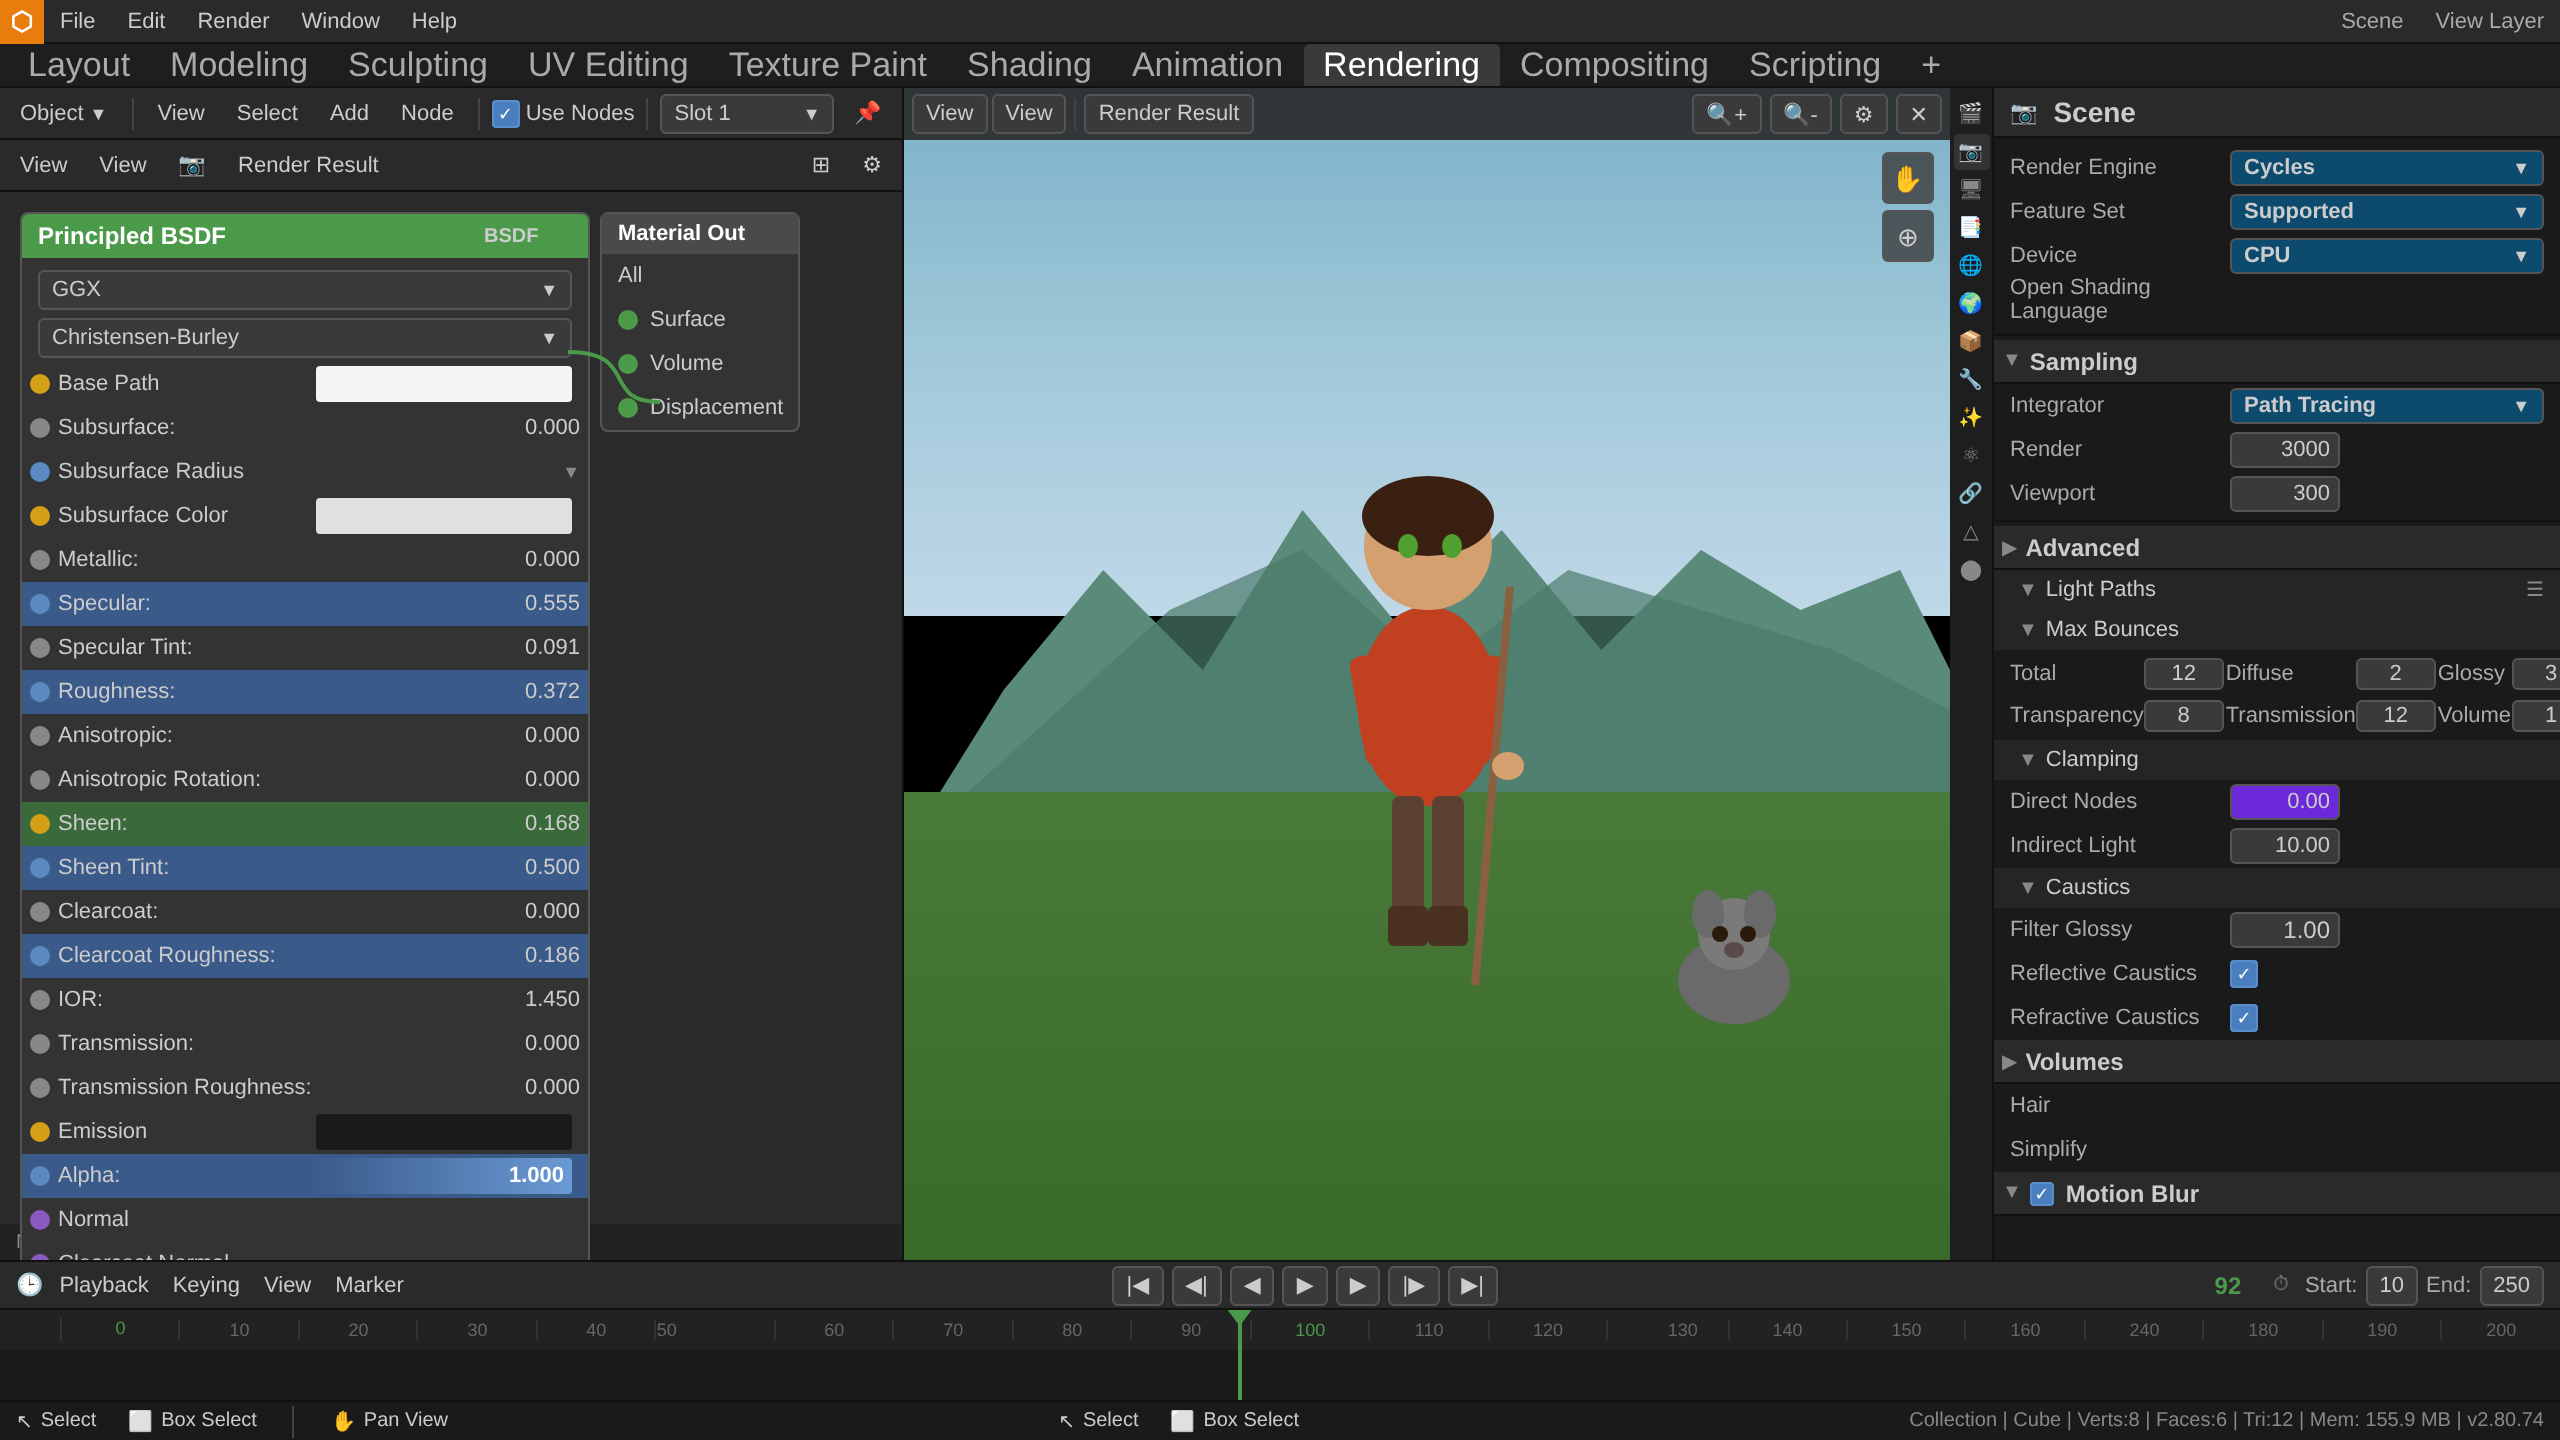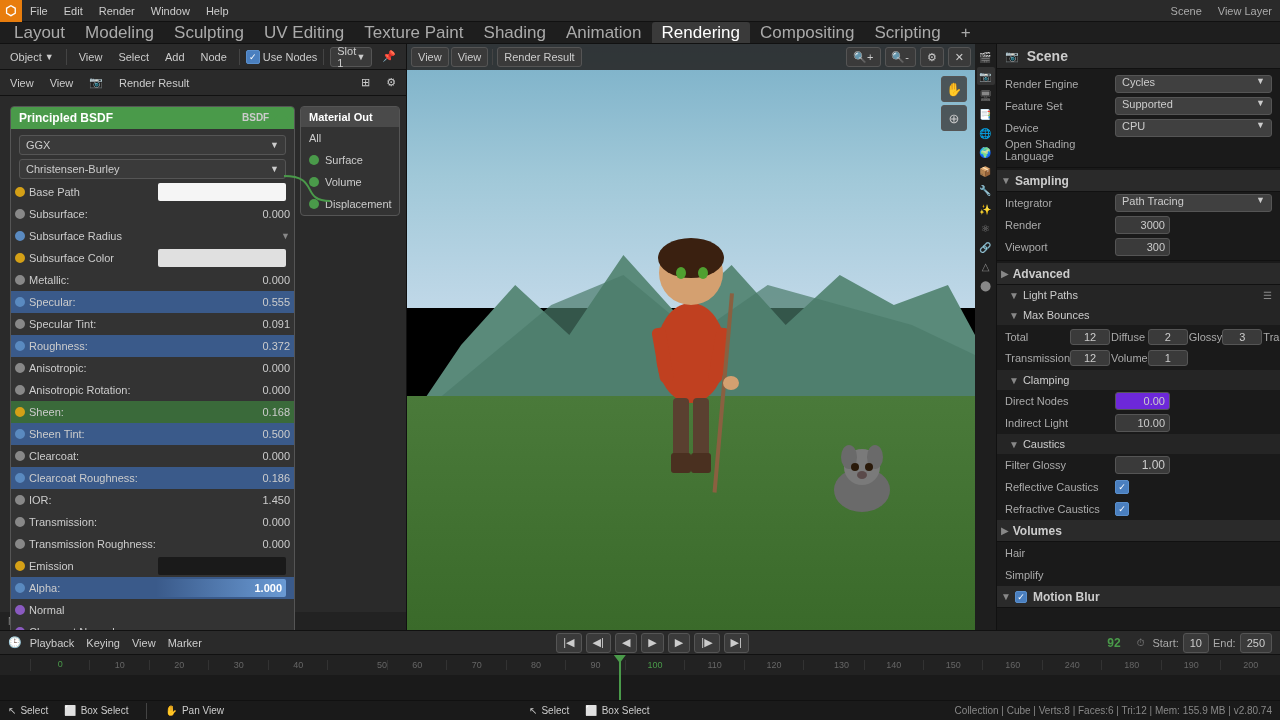--- a/index.html
+++ b/index.html
@@ -71,21 +71,21 @@
 
     
     .main-area {
       display: flex;
       flex: 1;
       overflow: hidden;
     }
 
     
     .left-panel {
-      width: 407px;
+      width: 452px;
       display: flex;
       flex-direction: column;
       background: #252525;
       flex-shrink: 0;
       border-right: 1px solid #111;
     }
 
     .node-toolbar {
       height: 26px;
       background: #2a2a2a;
@@ -418,29 +418,31 @@
       padding: 0 8px;
     }
     .render-field-label {
       width: 110px;
       color: #aaa;
       font-size: 11px;
     }
     .render-field-value {
       flex: 1;
       height: 18px;
-      background: #404040;
+      background: #0c4a6e;
       border: 1px solid #555;
       border-radius: 3px;
       color: #ccc;
       font-size: 11px;
       display: flex;
+      align-items: center;
       padding: 0 6px;
       justify-content: space-between;
       cursor: pointer;
+      font-weight: bold;
     }
 
     .section-divider {
       height: 1px;
       background: #111;
       margin: 2px 0;
     }
 
     .collapsible-header {
       display: flex;
@@ -468,21 +470,21 @@
       background: #252525;
     }
     .sub-section-title {
       font-size: 11px;
       color: #ccc;
     }
 
     
     .bounces-grid {
       display: grid;
-      grid-template-columns: 1fr 1fr 1fr 1fr;
+      grid-template-columns: 1fr 1fr 1fr;
       padding: 2px 8px;
       gap: 1px;
     }
     .bounce-row {
       display: flex;
       align-items: center;
       height: 20px;
     }
     .bounce-label { flex: 1; color: #aaa; font-size: 11px; }
     .bounce-value {
@@ -1050,21 +1052,21 @@
     <div style="height:100%;position:relative;">
 
       <div style="display:flex;height:20px;background:#222;padding-left:0;">
         <div style="width:30px;"></div>
         <div style="flex:1;display:flex;align-items:center;overflow:hidden;">
           <div style="color:#4a9a4a;font-size:9px;width:5%;text-align:center;border-left:1px solid #333;padding-bottom:2px;">0</div>
           <div style="color:#666;font-size:9px;width:5%;text-align:center;border-left:1px solid #333;">10</div>
           <div style="color:#666;font-size:9px;width:5%;text-align:center;border-left:1px solid #333;">20</div>
           <div style="color:#666;font-size:9px;width:5%;text-align:center;border-left:1px solid #333;">30</div>
           <div style="color:#666;font-size:9px;width:5%;text-align:center;border-left:1px solid #333;">40</div>
-          <div style="color:#666;font-size:9px;width:5%;text-align:right;border-left:1px solid #333;">50</div>
+          <div style="color:#666;font-size:9px;width:5%;text-align:left;border-left:1px solid #333;">50</div>
           <div style="color:#666;font-size:9px;width:5%;text-align:center;border-left:1px solid #333;">60</div>
           <div style="color:#666;font-size:9px;width:5%;text-align:center;border-left:1px solid #333;">70</div>
           <div style="color:#666;font-size:9px;width:5%;text-align:center;border-left:1px solid #333;">80</div>
           <div style="color:#666;font-size:9px;width:5%;text-align:center;border-left:1px solid #333;">90</div>
           <div style="color:#4a9a4a;font-size:9px;width:5%;text-align:center;border-left:1px solid #333;">100</div>
           <div style="color:#666;font-size:9px;width:5%;text-align:center;border-left:1px solid #333;">110</div>
           <div style="color:#666;font-size:9px;width:5%;text-align:center;border-left:1px solid #333;">120</div>
           <div style="color:#666;font-size:9px;width:5%;text-align:center;border-left:1px solid #333;padding-left:15px;">130</div>
           <div style="color:#666;font-size:9px;width:5%;text-align:center;border-left:1px solid #333;">140</div>
           <div style="color:#666;font-size:9px;width:5%;text-align:center;border-left:1px solid #333;">150</div>

